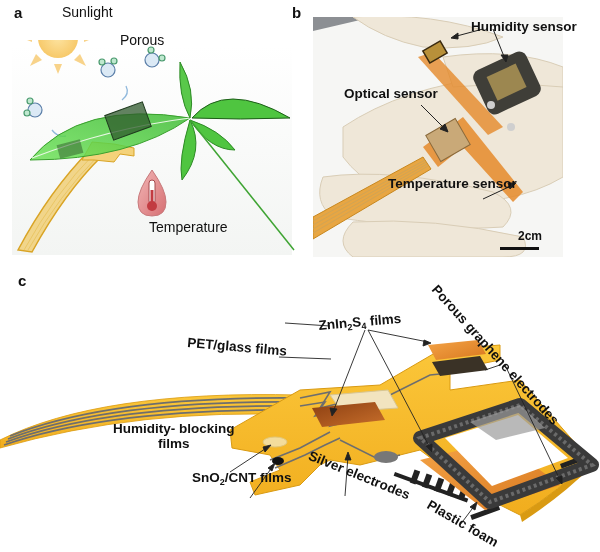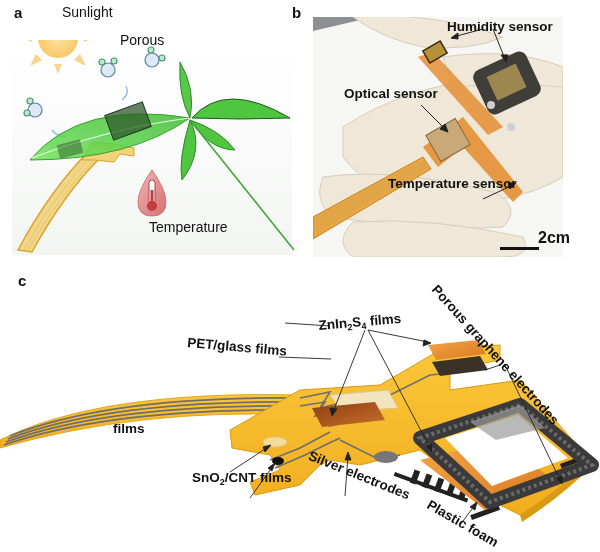--- a/index.html
+++ b/index.html
@@ -142,24 +142,24 @@
         <polygon points="193,45 188,38 195,38"></polygon>
       <line x1="108" y1="88" x2="132" y2="112"></line>
         <polygon points="135,115 127,112 132,107"></polygon>
       <line x1="170" y1="182" x2="200" y2="168"></line>
         <polygon points="203,166 197,172 195,166"></polygon>
     </g>
 
     <rect x="187" y="230" width="39" height="3" fill="#111"></rect>
   </svg>
 </div>
-<div class="lbl lbl-bold" style="left:447px;top:19px;">Humidity sensor</div>
+<div class="lbl lbl-bold" style="left:471px;top:19px;">Humidity sensor</div>
 <div class="lbl lbl-bold" style="left:344px;top:86px;">Optical sensor</div>
 <div class="lbl lbl-bold" style="left:388px;top:176px;">Temperature sensor</div>
-<div class="lbl lbl-bold" style="left:538px;top:229px;font-size:16px;">2cm</div>
+<div class="lbl lbl-bold" style="left:518px;top:229px;font-size:12px;">2cm</div>
 
 <div class="panel-label" style="left:18px;top:272px;">c</div>
 
 <div class="panel" style="left:0;top:290px;width:600px;height:262px;">
   <svg width="600" height="262" viewBox="0 0 600 262">
     <defs>
       <linearGradient id="goldG" x1="0" y1="0" x2="0" y2="1">
         <stop offset="0%" stop-color="#fbc73a"></stop>
           <stop offset="100%" stop-color="#f1ad1e"></stop>
       </linearGradient>
@@ -253,19 +253,20 @@
     </g>
   </svg>
 </div>
 
 <div class="lbl lbl-bold" style="left:188px;top:335px;transform:rotate(5deg);transform-origin:left top;">PET/glass films</div>
 <div class="lbl lbl-bold" style="left:318px;top:318px;transform:rotate(-5deg);transform-origin:left top;">
   <span>ZnIn</span><sub>2</sub><span>S</span><sub>4</sub><span> films</span>
 </div>
 <div class="lbl lbl-bold" style="left:440px;top:282px;transform:rotate(48deg);transform-origin:left top;">Porous graphene electrodes</div>
 <div class="lbl lbl-bold" style="left:113px;top:421px;text-align:center;">
+  <div>Humidity- blocking</div>
   <div>films</div>
 </div>
 <div class="lbl lbl-bold" style="left:192px;top:470px;text-align:right;">
   <span>SnO</span><sub>2</sub><span>/CNT films</span>
 </div>
 <div class="lbl lbl-bold" style="left:312px;top:448px;transform:rotate(22deg);transform-origin:left top;">Silver electrodes</div>
 <div class="lbl lbl-bold" style="left:432px;top:497px;transform:rotate(30deg);transform-origin:left top;">Plastic foam</div>
 
 </body></html>

